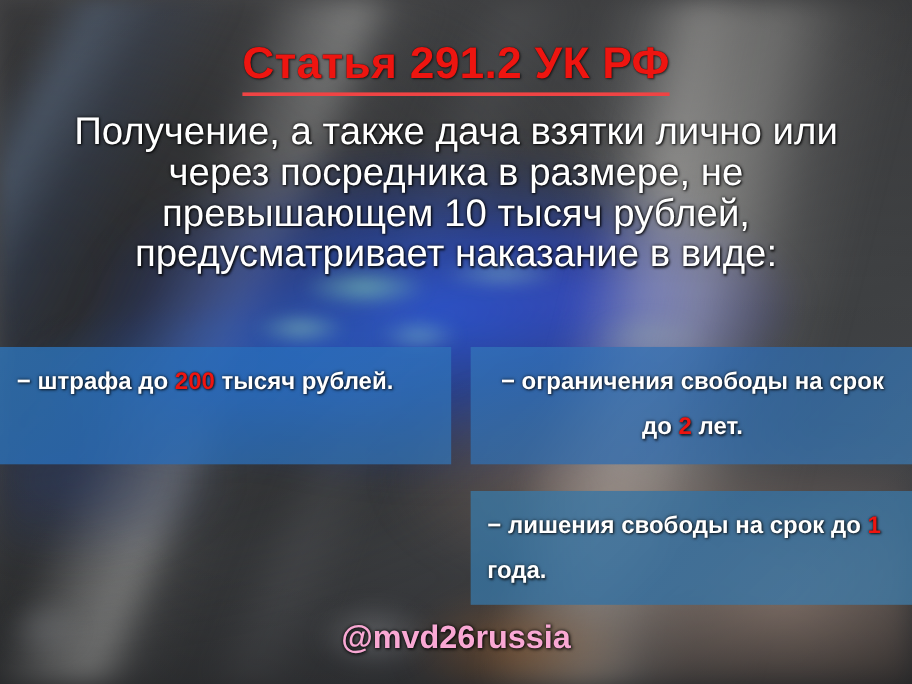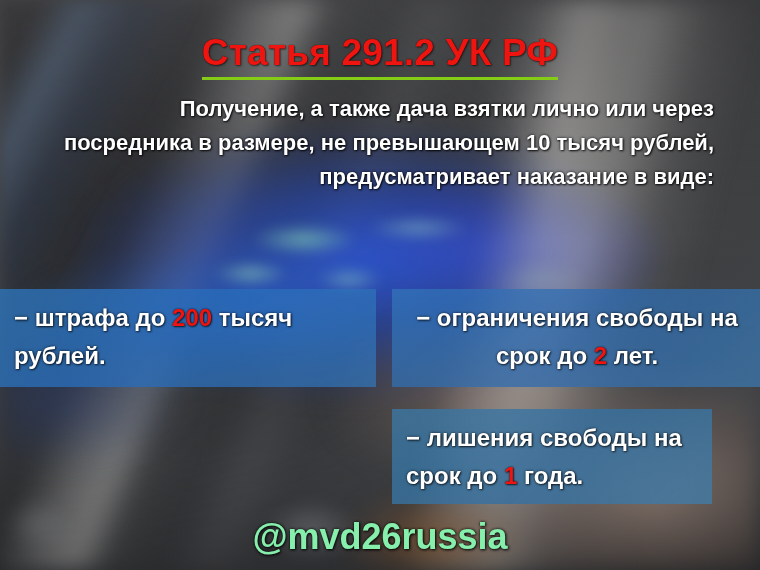--- a/index.html
+++ b/index.html
@@ -106,43 +106,43 @@
     width: 760px;
     text-align: center;
     font-size: 37px;
     font-weight: 700;
     line-height: 1;
     color: #ee1510;
     letter-spacing: 0.2px;
     text-shadow: 0 0 1px rgba(0,0,0,0.75), 1px 1px 2px rgba(0,0,0,0.55);
   }
   .title .u {
-    border-bottom: 3px solid #84cc16;
+    border-bottom: 3px solid #ef4444;
     padding-bottom: 4px;
   }
 
   .intro {
     position: absolute;
     top: 92px;
     left: 46px;
     width: 668px;
-    text-align: right;
-    font-size: 22px;
+    text-align: center;
+    font-size: 32px;
     line-height: 34px;
-    font-weight: 700;
+    font-weight: 400;
     color: #ffffff;
     text-shadow: 0 0 3px rgba(0,0,0,0.85), 1px 1px 2px rgba(0,0,0,0.75);
   }
 
   
   .panel {
     position: absolute;
     box-sizing: border-box;
     padding: 10px 14px 8px 14px;
-    font-size: 24px;
+    font-size: 20px;
     line-height: 38px;
     font-weight: 600;
     color: #ffffff;
     text-shadow: 0 0 3px rgba(0,0,0,0.70), 1px 1px 2px rgba(0,0,0,0.60);
     backdrop-filter: blur(2px);
   }
   .panel .num {
     color: #ee1510;
     font-weight: 700;
     text-shadow: 0 0 2px rgba(0,0,0,0.85), 1px 1px 2px rgba(0,0,0,0.6);
@@ -167,34 +167,34 @@
   #panel-corrective {
     left: 0;
     top: 409px;
     width: 376px;
     height: 95px;
     background: linear-gradient(135deg, rgba(56,116,164,0.76) 0%, rgba(52,110,160,0.80) 50%, rgba(62,122,168,0.74) 100%);
   }
   #panel-imprisonment {
     left: 392px;
     top: 409px;
-    width: 320px;
+    width: 368px;
     height: 95px;
     background: linear-gradient(135deg, rgba(58,122,168,0.76) 0%, rgba(52,112,162,0.80) 50%, rgba(64,126,172,0.74) 100%);
   }
 
   .handle {
     position: absolute;
     top: 516px;
     left: 0;
     width: 760px;
     text-align: center;
-    font-size: 36px;
+    font-size: 27px;
     font-weight: 600;
-    color: #86efac;
+    color: #f9a8d4;
     text-shadow: 0 0 3px rgba(0,0,0,0.85), 1px 1px 3px rgba(0,0,0,0.8);
   }
 </style>
 </head>
 <body>
 
 <div id="poster">
 
   <div class="bg-layer bg-base"></div>
   <div class="bg-layer bg-streaks"></div>

